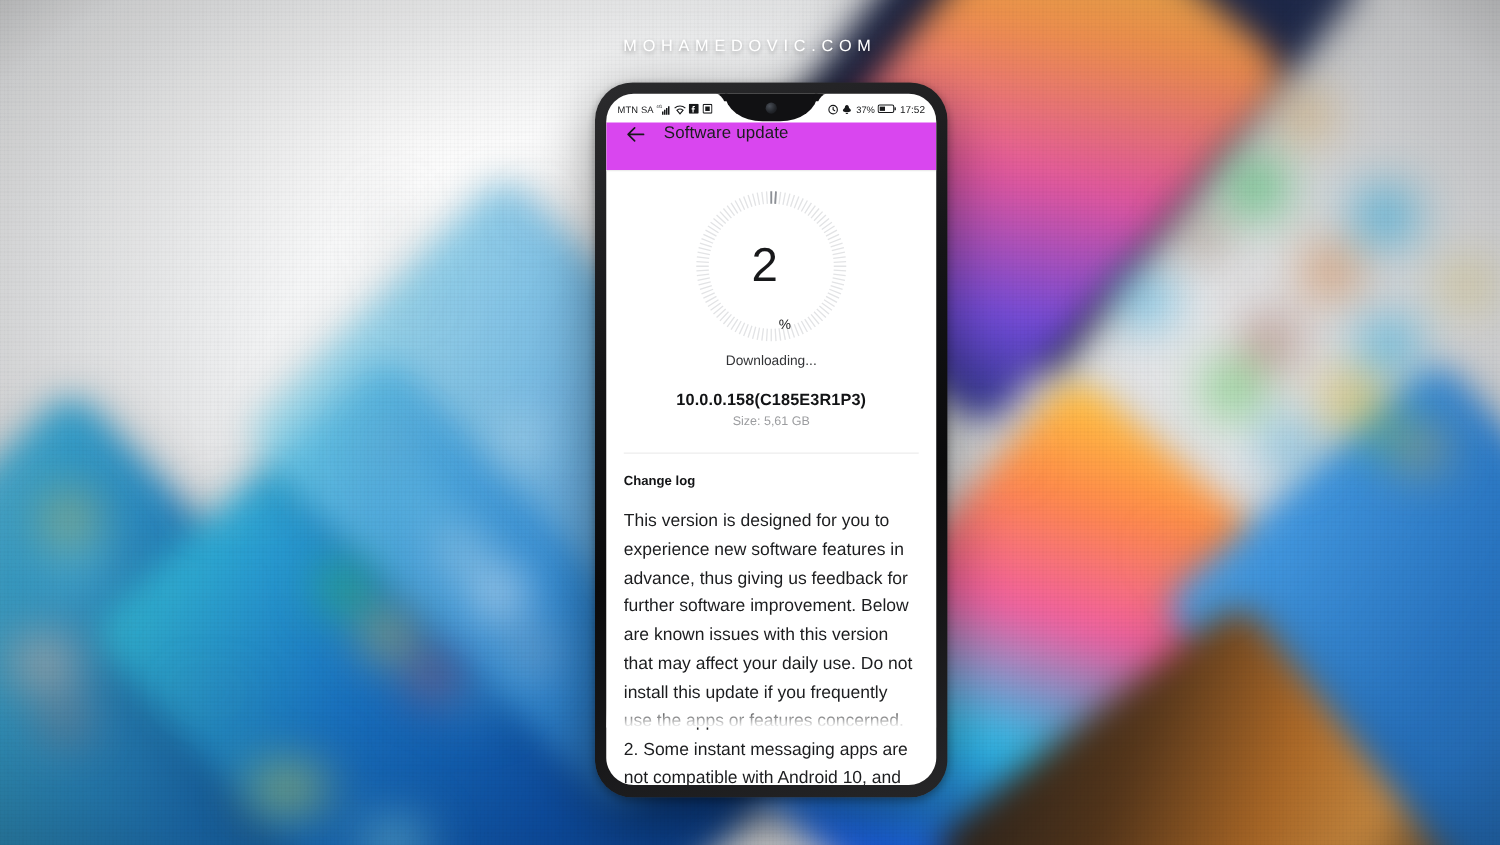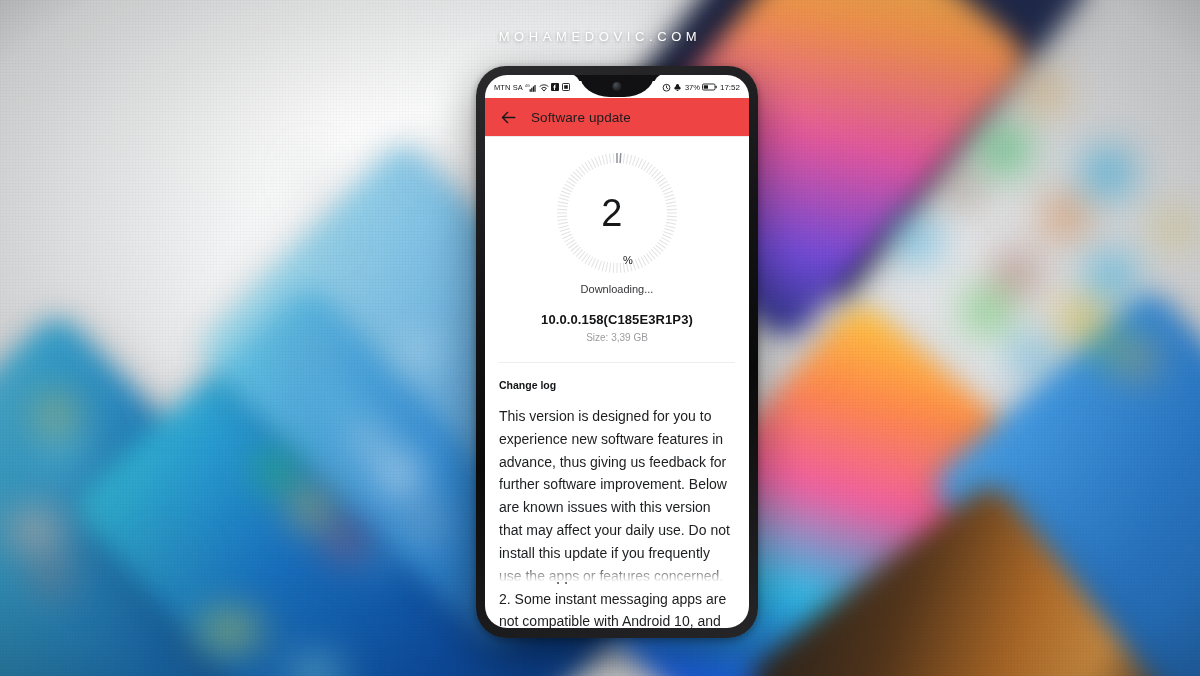--- a/index.html
+++ b/index.html
@@ -170,25 +170,24 @@
   .carrier {
     font-size: 7.5px;
     letter-spacing: 0.1px;
     font-family: "Liberation Sans", sans-serif;
   }
   .sb-ico { display: block; }
 
   
   .appbar {
     display: flex;
-    align-items: center;
     gap: 13px;
     height: 38px;
     padding: 0 14px;
-    background: #ef4444;
+    background: #d946ef;
   }
   .back-arrow {
     width: 19px;
     height: 19px;
     flex: 0 0 auto;
     cursor: pointer;
   }
   .appbar-title {
     font-size: 13.5px;
     color: #1b1c1e;
@@ -589,21 +588,21 @@
             </svg>
           <div class="pct">
             <span class="pct-num">2</span>
             <span class="pct-sym">%</span>
           </div>
         </div>
       </div>
 
       <div class="status-line">Downloading...</div>
       <div class="version">10.0.0.158(C185E3R1P3)</div>
-      <div class="size">Size: 3,39 GB</div>
+      <div class="size">Size: 5,61 GB</div>
 
       <div class="divider-mid"></div>
 
       <div class="changelog">
         <div class="cl-head">Change log</div>
         <div class="cl-body">
           <p>This version is designed for you to experience new software features in advance, thus giving us feedback for further software improvement. Below are known issues with this version that may affect your daily use. Do not install this update if you frequently use the apps or features concerned.</p>
           <p>2. Some instant messaging apps are not compatible with Android 10, and may encounter</p>
         </div>
       </div>

